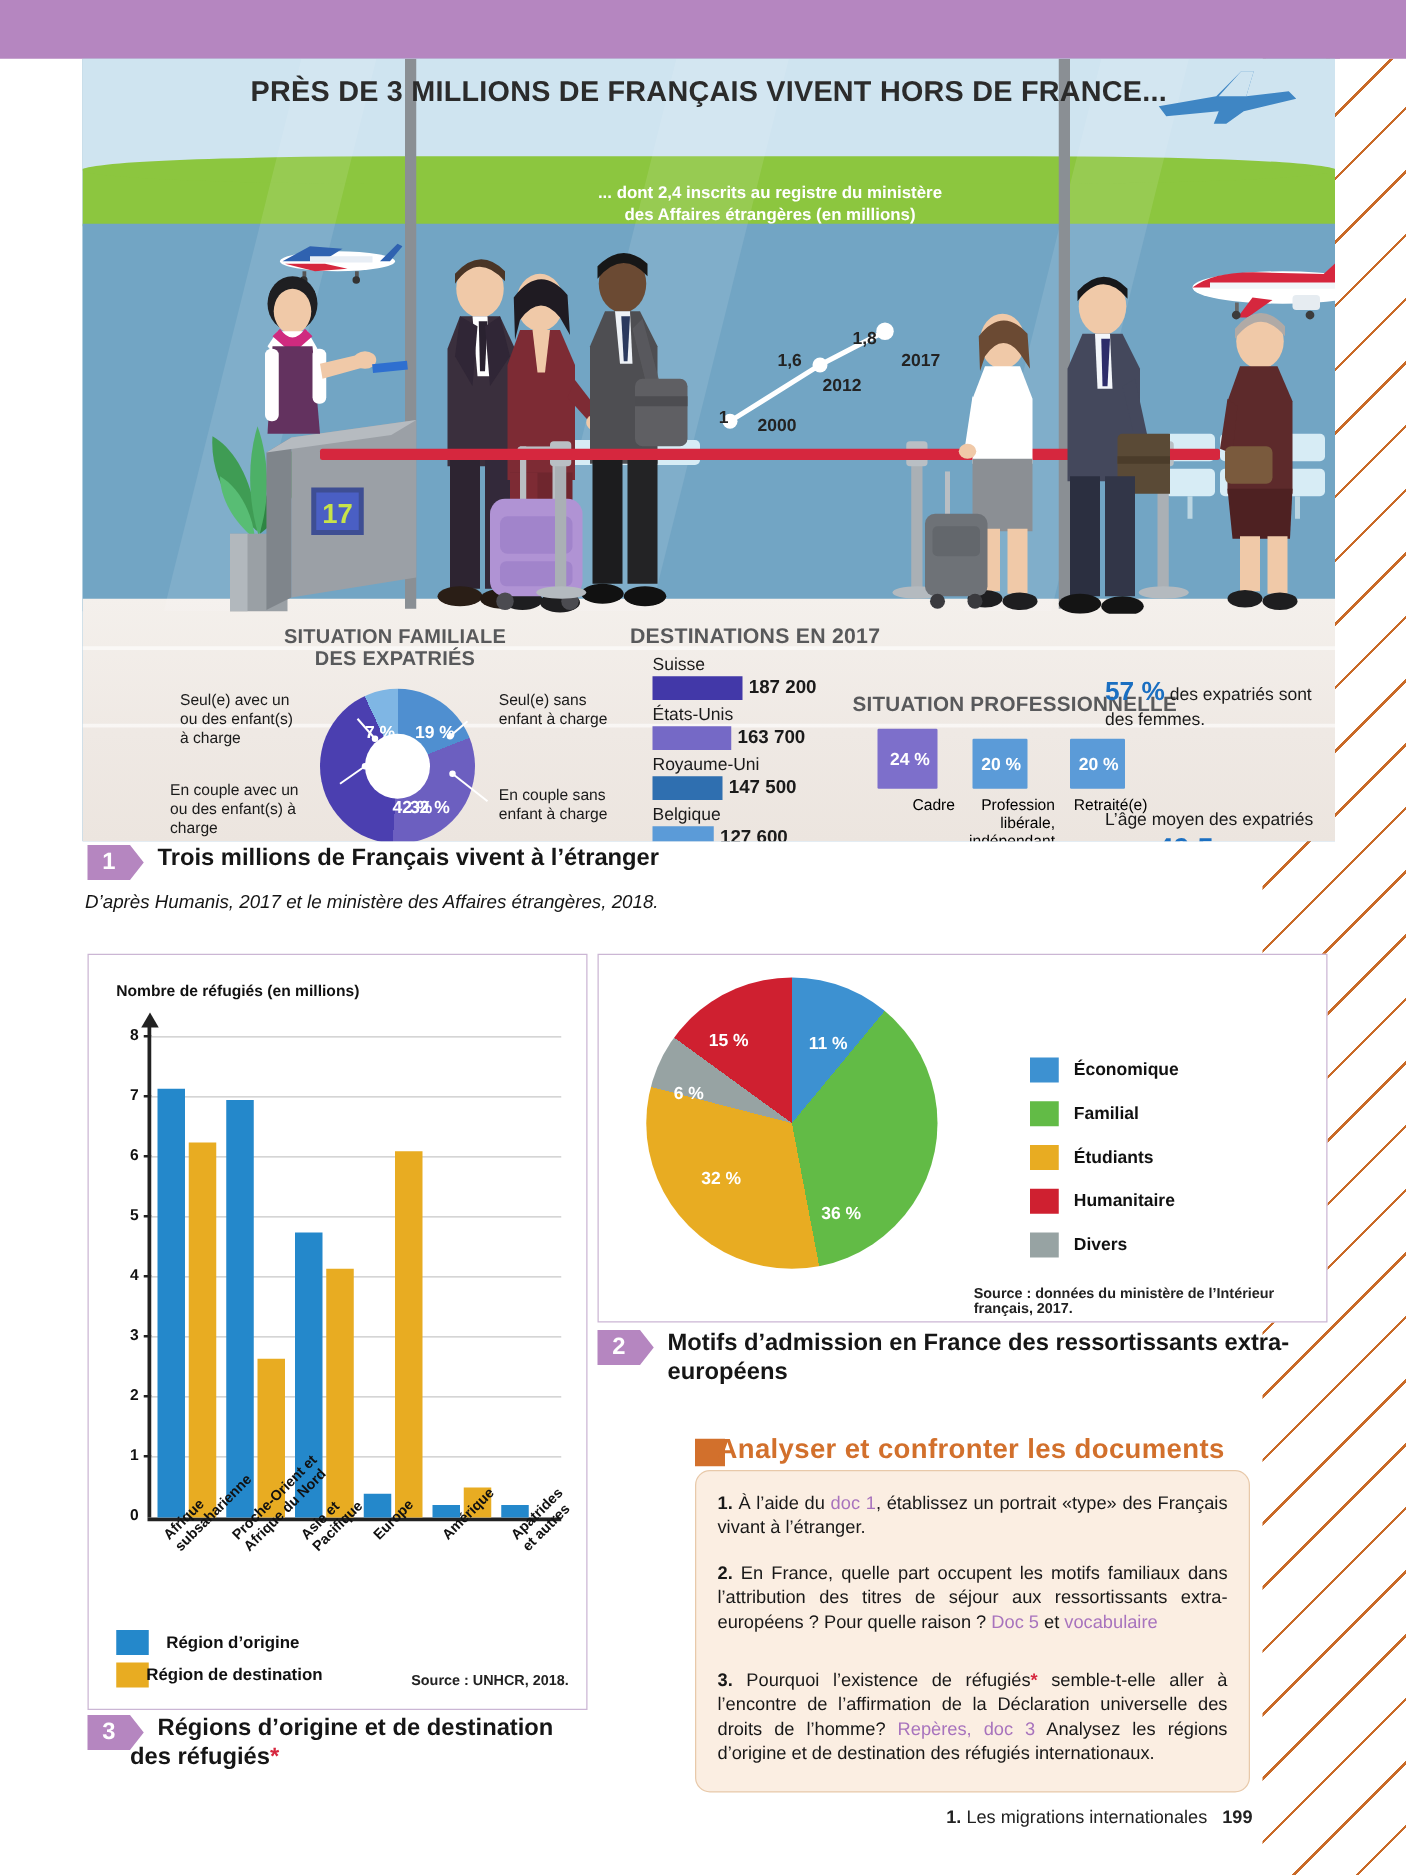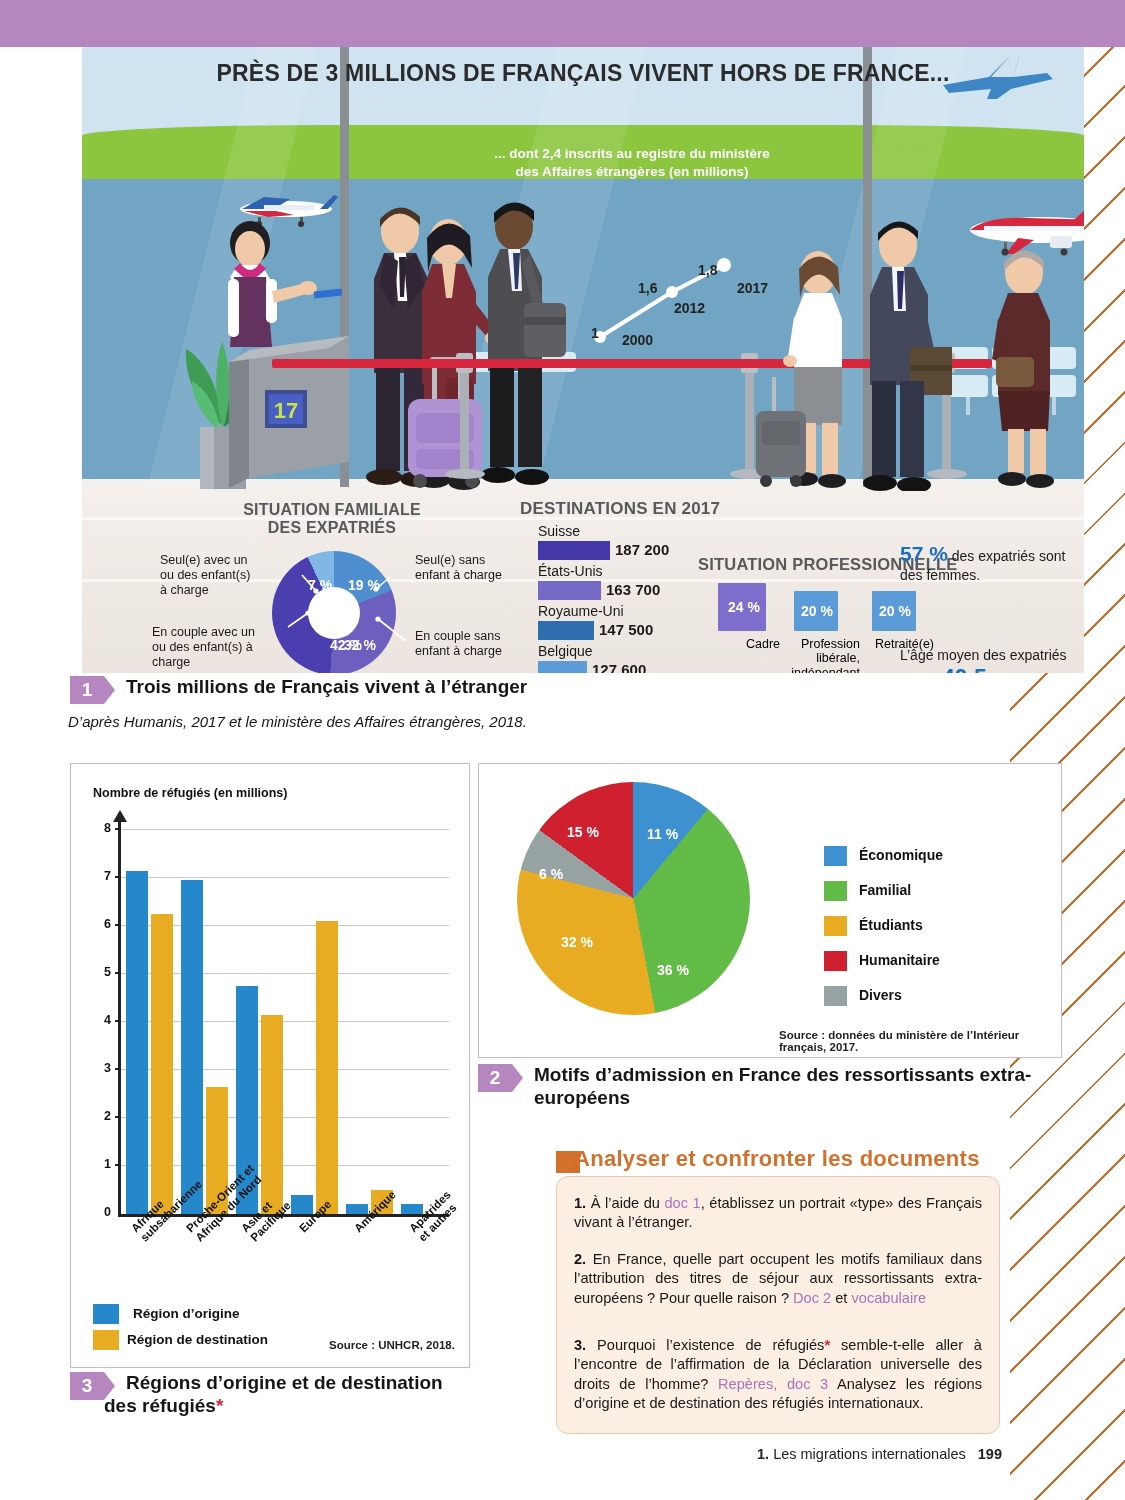--- a/index.html
+++ b/index.html
@@ -14,21 +14,21 @@
   .top-band{position:absolute;left:0;top:0;width:1072px;height:47px;background:#b586c0;}
   .stripe-panel{
     position:absolute;right:0;top:47px;width:115px;height:1453px;background:#ffffff;
     background-image:repeating-linear-gradient(135deg,
       #c96a28 0px,#c96a28 2px,
       rgba(255,255,255,0) 2px, rgba(255,255,255,0) 36px);
   }
   .stripe-top{position:absolute;right:0;top:0;width:115px;height:47px;background:#b586c0;}
 
   
-  .info{position:absolute;left:82px;top:47px;width:1002px;height:626px;overflow:hidden;background:#8fb9d4;}
+  .info{position:absolute;left:66px;top:47px;width:1002px;height:626px;overflow:hidden;background:#8fb9d4;}
   .info-sky{position:absolute;left:0;top:0;width:100%;height:100px;background:#cfe4f0;}
   .info-green{position:absolute;left:0;top:88px;width:100%;height:46px;background:#8cc63f;
     border-radius:0;}
   .info-green:before{content:"";position:absolute;left:0;top:-10px;width:100%;height:22px;
     background:#8cc63f;border-radius:50%/100%;}
   .info-wall{position:absolute;left:0;top:132px;width:100%;height:310px;background:#72a5c4;}
   .info-floor{position:absolute;left:0;top:432px;width:100%;height:194px;
     background:linear-gradient(180deg,#f4f0ec 0%,#efe9e4 55%,#ece5df 100%);}
   .floor-line{position:absolute;background:rgba(255,255,255,.6);height:3px;}
   .glass-col{position:absolute;top:0;width:9px;height:440px;background:#8a8f94;}
@@ -506,21 +506,21 @@
     <div class="xlbl" style="left:58px;top:462px;">Afrique<br>subsaharienne</div>
     <div class="xlbl" style="left:113px;top:462px;">Proche-Orient et<br>Afrique du Nord</div>
     <div class="xlbl" style="left:168px;top:462px;">Asie et<br>Pacifique</div>
     <div class="xlbl" style="left:226px;top:462px;">Europe</div>
     <div class="xlbl" style="left:281px;top:462px;">Amérique</div>
     <div class="xlbl" style="left:336px;top:462px;">Apatrides<br>et autres</div>
 
     <div class="lgd-sw" style="left:22px;top:540px;background:#2488cb;"></div>
     <div class="lgd-tx" style="left:62px;top:542px;">Région d’origine</div>
     <div class="lgd-sw" style="left:22px;top:566px;background:#e8ac22;"></div>
-    <div class="lgd-tx" style="left:56px;top:568px;">Région de destination</div>
+    <div class="lgd-tx" style="left:46px;top:568px;">Région de destination</div>
 
     <div class="src" style="left:258px;top:575px;">Source : UNHCR, 2018.</div>
   </div>
 
   <div class="cap" style="left:70px;top:1372px;">
     <div class="cap-num">3</div>
     <div class="cap-txt" style="width:330px;">
       <span>Régions d’origine et de destination</span><br>
       <span style="margin-left:-22px;display:inline-block;">
         <span>des réfugiés</span><span class="ast">*</span>
@@ -559,21 +559,21 @@
   <div class="cap" style="left:478px;top:1064px;">
     <div class="cap-num">2</div>
     <div class="cap-txt">Motifs d’admission en France des ressortissants extra-européens</div>
   </div>
 
   <div class="act">
     <div class="act-sq"></div>
     <div class="act-head">Analyser et confronter les documents</div>
     <div class="act-body"></div>
     <div class="q" style="top:48px;"><b>1.</b><span> À l’aide du </span><span class="ref">doc 1</span><span>, établissez un portrait «type» des Français vivant à l’étranger.</span></div>
-    <div class="q" style="top:104px;"><b>2.</b><span> En France, quelle part occupent les motifs familiaux dans l’attribution des titres de séjour aux ressortissants extra-européens ? Pour quelle raison ? </span><span class="ref">Doc 2</span><span> et </span><span class="ref">vocabulaire</span></div>
+    <div class="q" style="top:104px;"><b>2.</b><span> En France, quelle part occupent les motifs familiaux dans l’attribution des titres de séjour aux ressortissants extra-européens ? Pour quelle raison ? </span><span class="ref">Doc 5</span><span> et </span><span class="ref">vocabulaire</span></div>
     <div class="q" style="top:190px;"><b>3.</b><span> Pourquoi l’existence de réfugiés</span><span class="ast">*</span><span> semble-t-elle aller à l’encontre de l’affirmation de la Déclaration universelle des droits de l’homme? </span><span class="ref">Repères, doc 3</span><span> Analysez les régions d’origine et de destination des réfugiés internationaux.</span></div>
   </div>
 
   <div class="footer">
     <b>1.</b>
     <span>Les migrations internationales</span>
     <span class="pg">199</span>
   </div>
 
 </div>

